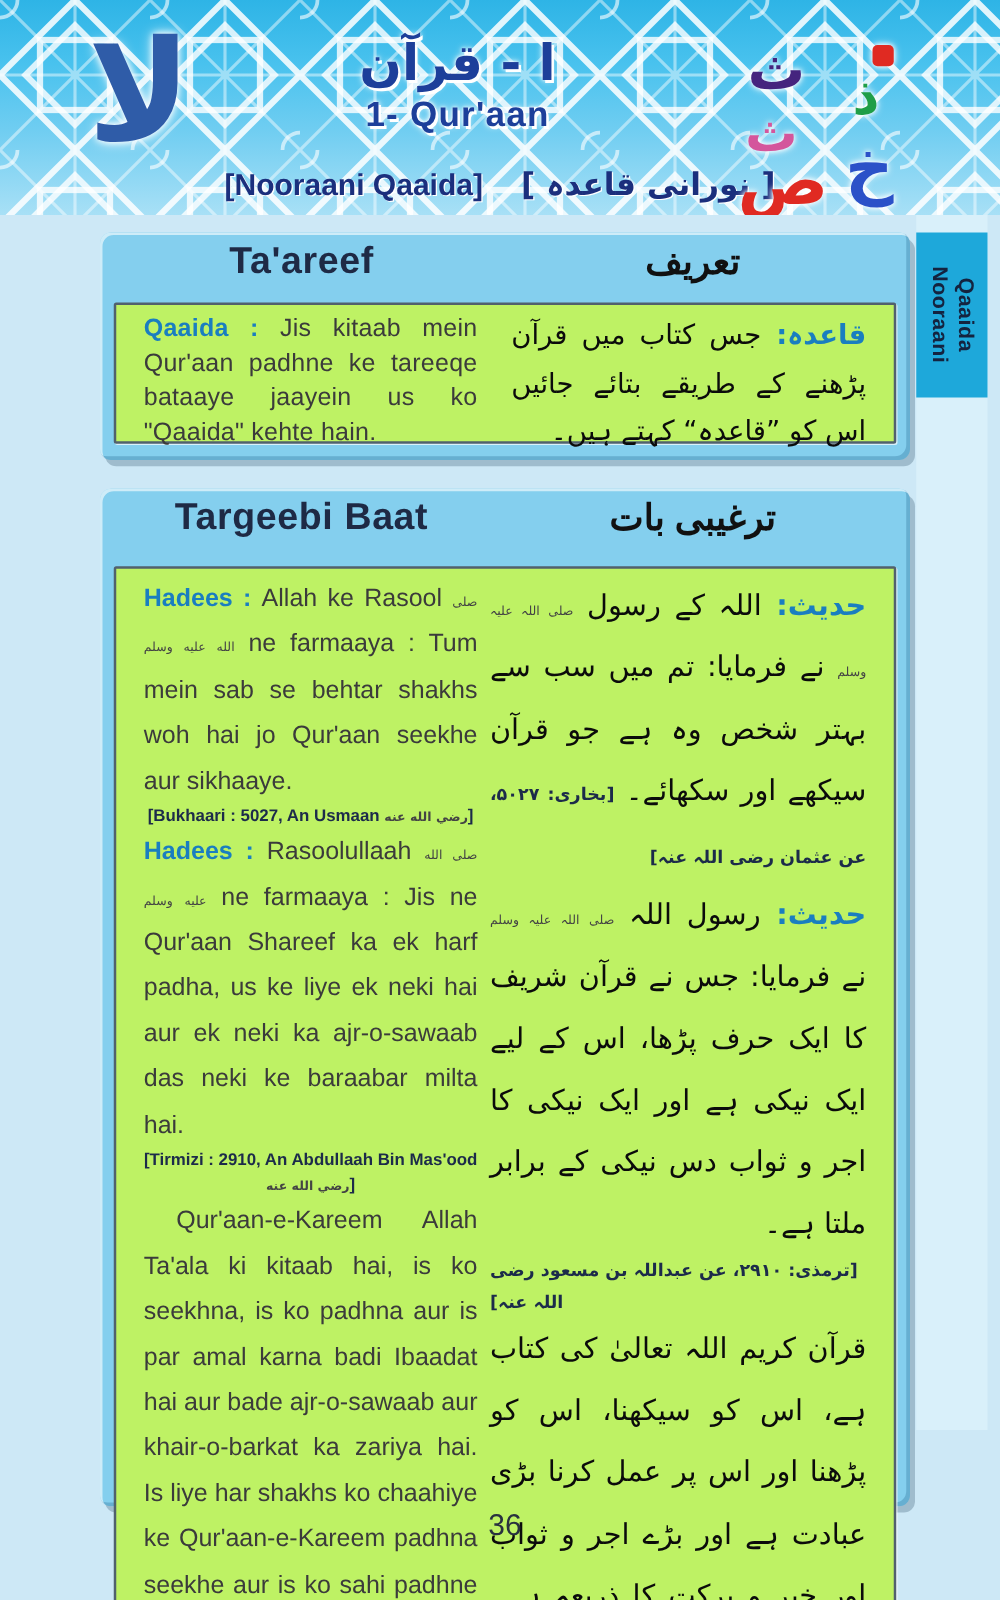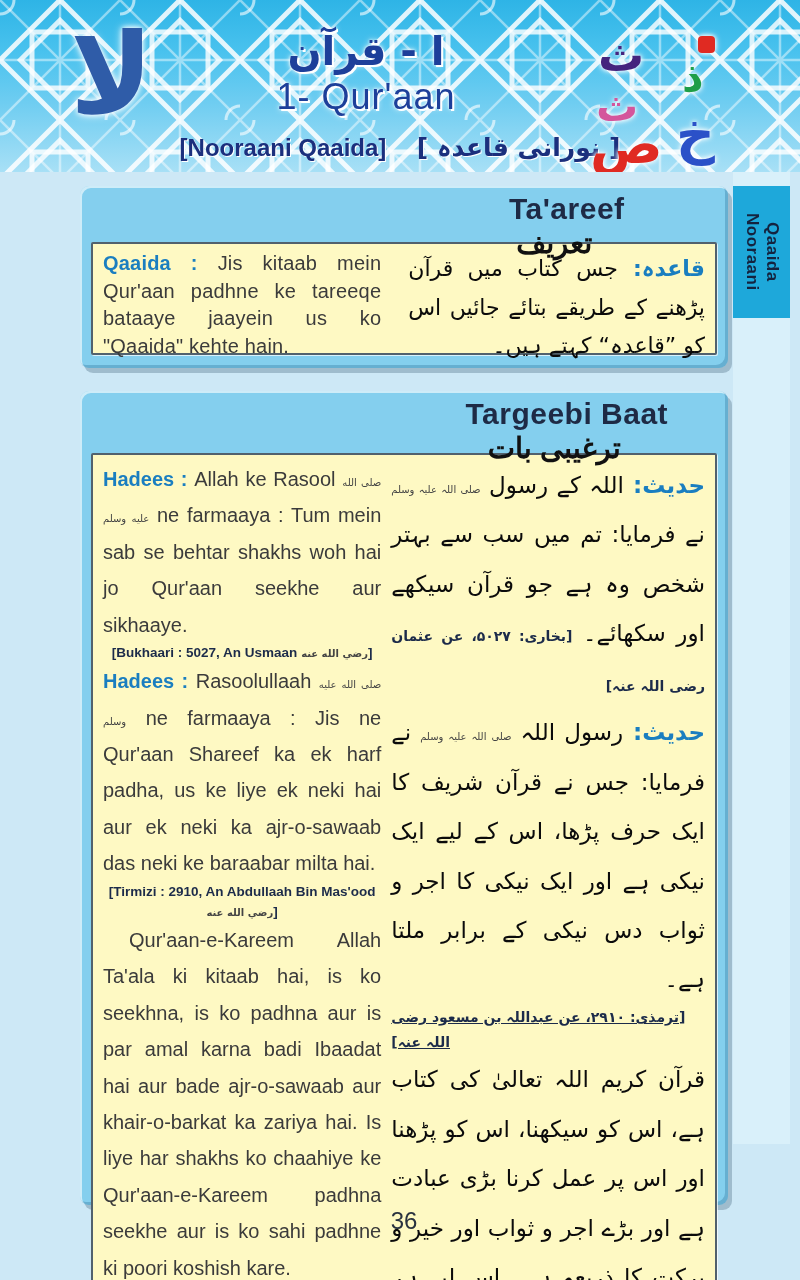--- a/index.html
+++ b/index.html
@@ -21,21 +21,21 @@
   .banner-titles {
     position:absolute; left:0; top:28px; width:732px; text-align:center; z-index:3;
   }
   .title-ar {
     font-family:"DejaVu Sans",sans-serif;
     font-size:40px; font-weight:bold; color:#1d3f9a;
     text-shadow:0 0 3px #fff,0 0 6px #fff,2px 2px 0 #fff;
     direction:rtl;
   }
   .title-en {
-    font-size:36px; font-weight:normal; color:#1d3f9a; letter-spacing:1px;
+    font-size:28px; font-weight:bold; color:#1d3f9a; letter-spacing:1px;
     text-shadow:0 0 3px #fff,0 0 6px #fff,2px 2px 0 #fff;
     margin-top:2px;
   }
   .banner-tags {
     position:absolute; left:0; top:133px; width:800px; text-align:center; z-index:3;
   }
   .tag-en {
     font-size:24px; font-weight:bold; color:#1b2f7d;
     text-shadow:1px 1px 0 #fff;
     margin-top:12px;
@@ -82,35 +82,35 @@
     position:absolute; left:80px; width:648px;
     background:#84cfee; border-radius:9px;
     box-shadow:inset 2px 2px 0 rgba(255,255,255,.6),
                inset -3px -3px 0 rgba(45,115,155,.35),
                4px 5px 0 rgba(105,135,155,.45);
     padding:6px 11px 11px 11px; z-index:4;
   }
   .box1 { top:186px; height:182px; }
   .box2 { top:391px; height:814px; }
 
-  .box-head { display:flex; height:50px; align-items:flex-end;flex-direction:column; }
+  .box-head { display:flex; height:50px; align-items:flex-start; }
   .box2 .box-head { height:56px; }
   .head-en {
     width:48%; text-align:center;
     font-size:30px; font-weight:bold; color:#1e2a45; letter-spacing:0.5px;
   }
   .head-ur {
     width:52%; text-align:center;
     font-family:Liberation Sans, sans-serif;
     font-size:29px; font-weight:bold; color:#111; direction:rtl;
   }
   .panel {
-    background:#fef9c3; border:2px solid #51616d; border-radius:2px;
+    background:#bef264; border:2px solid #51616d; border-radius:2px;
     box-shadow:1px 1px 0 rgba(255,255,255,.7);
-    display:flex; padding:6px 10px; gap:10px;
+    display:flex; padding:6px 22px; gap:10px;
   }
   .box1 .panel { height:113px; }
   .box2 .panel { height:842px; }
 
   .col-roman { width:47%; }
   .col-urdu  { width:53%; direction:rtl; }
 
   
   .para {
     font-size:20px; color:#3b3b3b; text-align:justify;
@@ -129,21 +129,21 @@
 
   
   .u-para {
     font-family:"DejaVu Sans",sans-serif;
     color:#0b0b0b; text-align:justify; text-align-last:right;
   }
   .box1 .u-para { font-size:22px; line-height:1.75;margin-left:17px; }
   .box2 .u-para { font-size:23px; line-height:2.15; }
   .u-ref {
     font-family:"DejaVu Sans",sans-serif;
-    font-size:14px; color:#1c2b4a; text-align:left; line-height:1.8; font-weight:bold;text-decoration:underline;
+    font-size:14px; color:#1c2b4a; text-align:left; line-height:1.8; font-weight:bold;
   }
   .seg-refin { font-size:14px; font-weight:bold; color:#1c2b4a; }
   .u-para .seg-kw { color:#1a7ec0; font-weight:bold; }
 
   
   .page-number {
     position:absolute; left:80px; top:1207px; width:648px;
     text-align:center; font-size:24px; color:#29323f; z-index:4;
   }
 </style>

